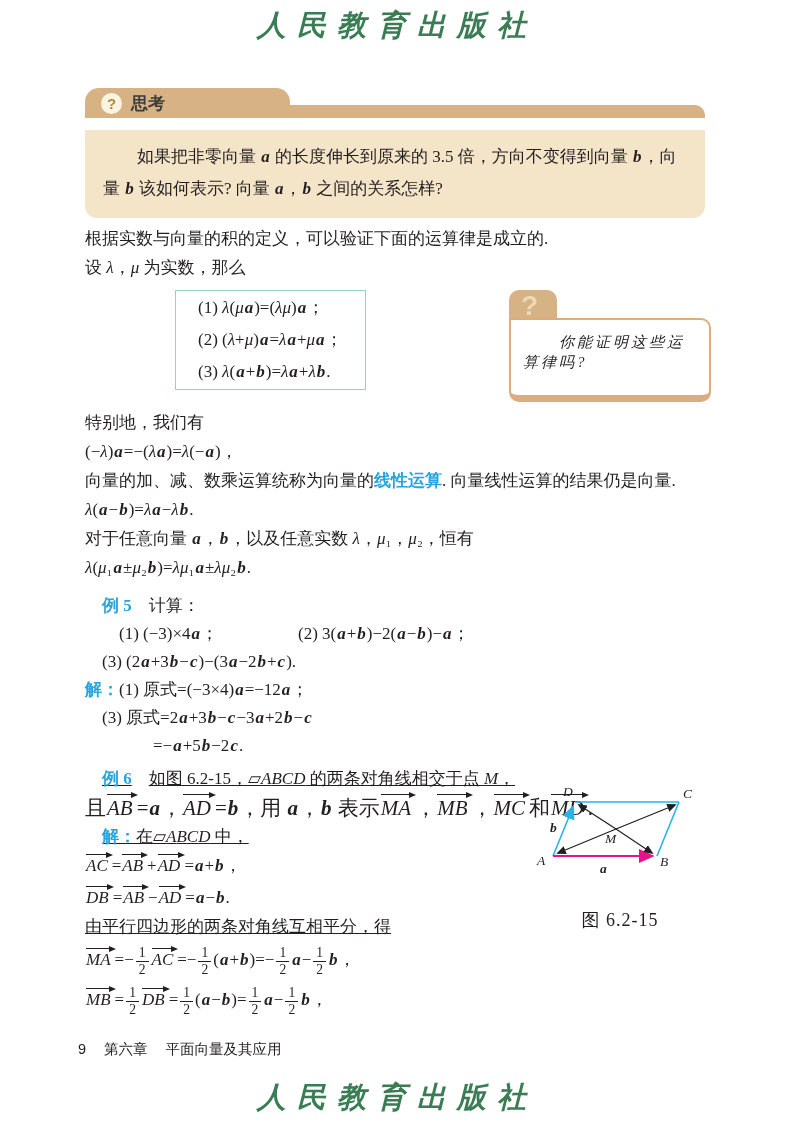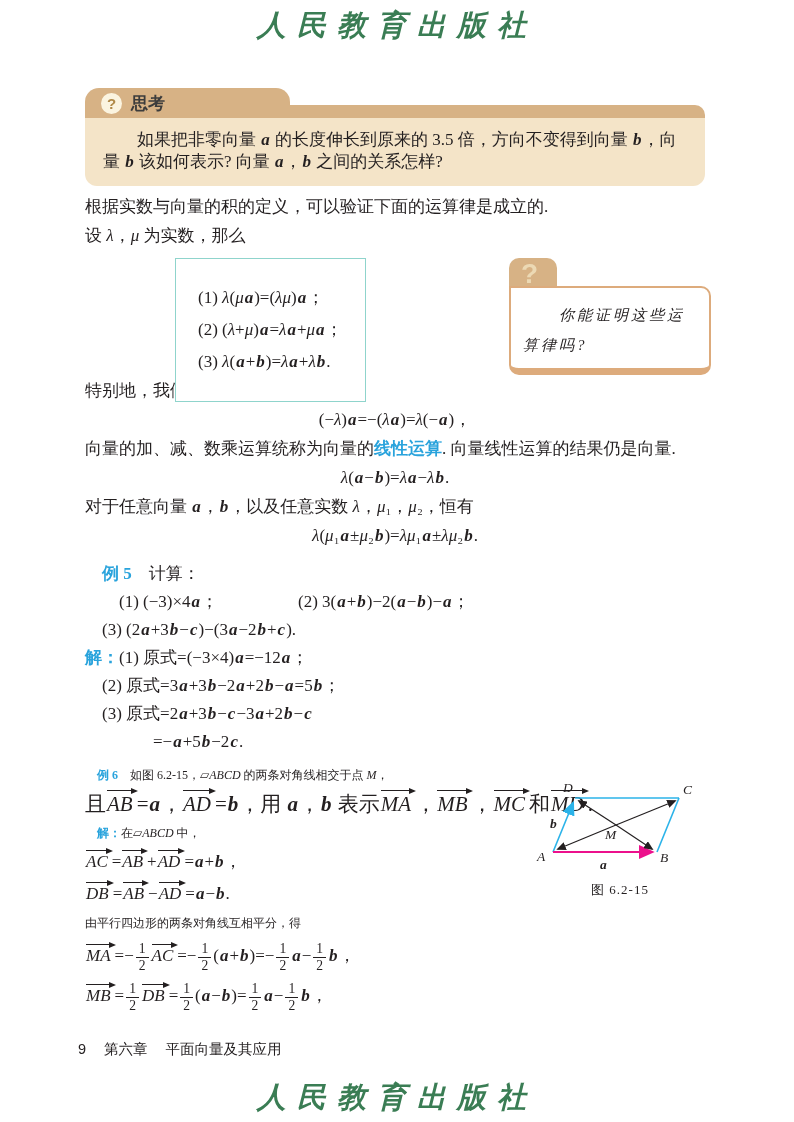--- a/index.html
+++ b/index.html
@@ -51,38 +51,38 @@
     display: flex; align-items: center; justify-content: center;
   }
   .think-title {
     font-family: "Liberation Sans", sans-serif;
     font-weight: bold; font-size: 17px; color: #3c3c3c;
   }
   .think-body {
     background: var(--tan-body);
     border-radius: 0 0 12px 12px;
     padding: 11px 18px 13px;
-    font-size: 17px; line-height: 22px;
+    font-size: 17px; line-height: 32px; margin-top: 12px;
   }
   .indented { text-indent: 2em; }
 
   
   .p  { font-size: 17px; line-height: 29px; }
   .mt6 { margin-top: 6px; }
-  .center { text-align: center; }
+  .center { text-align: left; }
   .ind1 { text-indent: 1em; }
   i { font-style: italic; }
 
   
   .laws-row { position: relative; margin-top: 8px; height: 118px; }
   .laws-box {
     position: absolute; left: 90px; top: 0;
     border: 1px solid var(--teal);
     background: #fff;
-    padding: 23px 22px;
+    padding: 1px 22px;
   }
   .laws-box .fline { font-size: 17px; line-height: 32px; white-space: nowrap; }
   .note-box { position: absolute; right: -6px; top: 0; width: 202px; }
   .note-tab {
     width: 48px; height: 28px;
     background: var(--tan-tab);
     border-radius: 10px 10px 0 0;
     overflow: hidden;
   }
   .ghost-q {
@@ -93,21 +93,21 @@
   }
   .note-body {
     border: 2px solid var(--tan-border);
     border-bottom-width: 7px;
     border-radius: 0 10px 10px 10px;
     background: #fff;
     padding: 12px 12px 8px;
     min-height: 84px;
   }
   .note-text {
-    font-size: 15px; line-height: 30px; letter-spacing: 3px;
+    font-size: 15px; line-height: 20px; letter-spacing: 3px;
     font-style: italic; text-indent: 2.4em;
   }
 
   
   .vb { font-weight: bold; font-style: italic; padding: 0 1px; }
   .term { color: var(--blue); font-weight: bold; }
   .vec {
     position: relative; display: inline-block;
     font-style: italic; padding: 4px 4px 0 1px; line-height: 1.1;
   }
@@ -130,34 +130,34 @@
 
   
   .ex { margin-top: 10px; }
   .ex .p { line-height: 28px; }
   .exlabel { color: var(--blue); font-weight: bold; }
   .gap { display: inline-block; width: 1em; }
   .q1 { display: inline-block; min-width: 196px; }
   .sol-cont { margin-left: 68px; }
 
   .ex6 { position: relative; margin-top: 6px; }
-  .ex6 .l1 { font-size: 12px; line-height: 26px; }
+  .ex6 .l1 { font-size: 17px; line-height: 26px; text-decoration: underline; }
   .ex6 .l2 { font-size: 21px; line-height: 32px; }
   .ex6 .l3 { font-size: 17px; line-height: 32px; }
   .ex6 .l4 { font-size: 17px; line-height: 40px; }
 
   
   .figure { position: absolute; right: -10px; top: 14px; width: 190px; text-align: center; }
   .figtext { font-family: "Liberation Serif", serif; font-style: italic; font-size: 13.5px; fill: #231f20; }
   .figtext-b { font-weight: bold; }
   .ln { fill: none; }
   .ln-cyan    { stroke: var(--cyan); stroke-width: 1.6; }
   .ln-magenta { stroke: var(--magenta); stroke-width: 1.8; }
   .ln-diag    { stroke: var(--diag); stroke-width: 1.2; }
-  .figcaption { margin-top: 1px; font-size: 13px; letter-spacing: 1px; }
+  .figcaption { margin-top: 24px; font-size: 18px; letter-spacing: 1px; }
 
   
   .footer { position: absolute; left: 78px; top: 1040px; font-size: 14.5px; }
   .pgnum { font-family: "Liberation Sans", sans-serif; margin-right: 18px; }
   .chap  { margin-right: 18px; }
 </style>
 </head>
 <body>
 
 <div class="page">
@@ -209,21 +209,20 @@
       <p class="p ind1">
         <span class="exlabel">例 5</span><span class="gap"></span><span>计算：</span>
       </p>
       <p class="p ind1">
         <span class="q1">(1) (−3)×4<span class="vb">a</span>；</span><span>(2) 3(<span class="vb">a</span>+<span class="vb">b</span>)−2(<span class="vb">a</span>−<span class="vb">b</span>)−<span class="vb">a</span>；</span>
       </p>
       <p class="p ind1">(3) (2<span class="vb">a</span>+3<span class="vb">b</span>−<span class="vb">c</span>)−(3<span class="vb">a</span>−2<span class="vb">b</span>+<span class="vb">c</span>).</p>
       <p class="p">
         <span class="exlabel">解：</span><span>(1) 原式=(−3×4)<span class="vb">a</span>=−12<span class="vb">a</span>；</span>
       </p>
-      <p class="p ind1">(2) 原式=3<span class="vb">a</span>+3<span class="vb">b</span>−2<span class="vb">a</span>+2<span class="vb">b</span>−<span class="vb">a</span>=5<span class="vb">b</span>；</p>
       <p class="p ind1">(3) 原式=2<span class="vb">a</span>+3<span class="vb">b</span>−<span class="vb">c</span>−3<span class="vb">a</span>+2<span class="vb">b</span>−<span class="vb">c</span></p>
       <p class="p sol-cont">=−<span class="vb">a</span>+5<span class="vb">b</span>−2<span class="vb">c</span>.</p>
     </section>
 
     <section class="ex ex6">
       <p class="l1 ind1">
         <span class="exlabel">例 6</span><span class="gap"></span><span>如图 6.2-15，▱<i>A</i><i>B</i><i>C</i><i>D</i> 的两条对角线相交于点 <i>M</i>，</span>
       </p>
       <p class="l2">且<span class="vec"><i>A</i><i>B</i></span>=<span class="vb">a</span>，<span class="vec"><i>A</i><i>D</i></span>=<span class="vb">b</span>，用 <span class="vb">a</span>，<span class="vb">b</span> 表示<span class="vec"><i>M</i><i>A</i></span>，<span class="vec"><i>M</i><i>B</i></span>，<span class="vec"><i>M</i><i>C</i></span>和<span class="vec"><i>M</i><i>D</i></span>.</p>
       <p class="l1 ind1">

